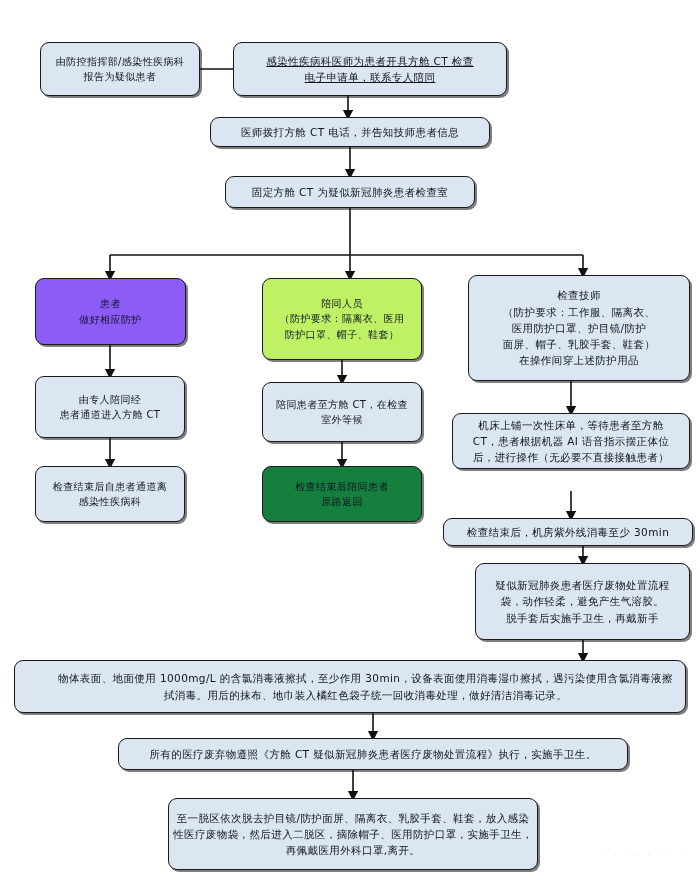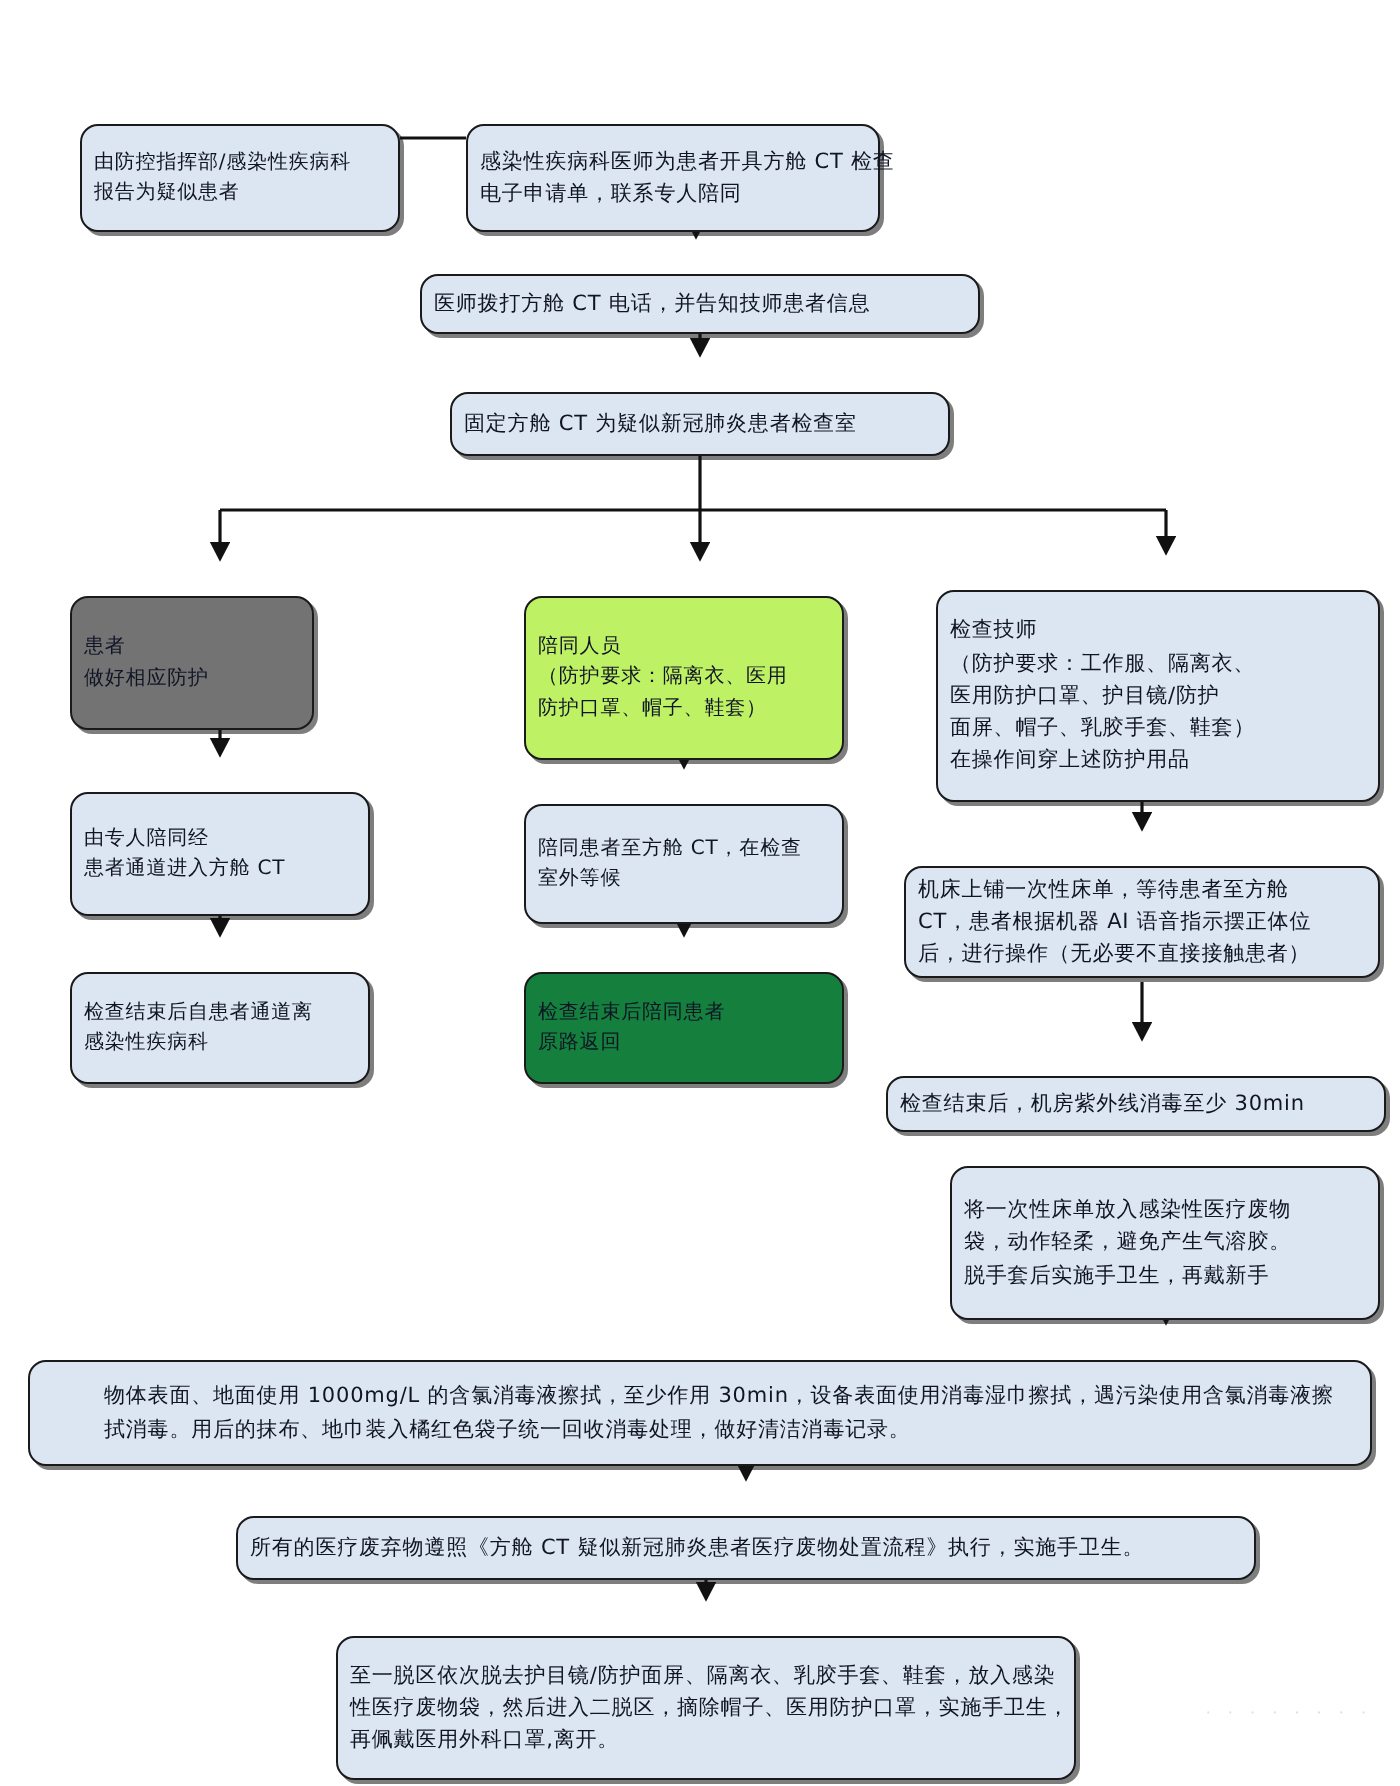--- a/index.html
+++ b/index.html
@@ -27,30 +27,29 @@
   }
   .node {
     position: absolute;
     box-sizing: border-box;
     background: #dce6f2;
     border: 1.2px solid #1a1a1a;
     border-radius: 9px;
     box-shadow: 2px 2px 0 rgba(20,20,20,0.55);
     display: flex;
     flex-direction: column;
-    align-items: flex-start;
+    align-items: center;
     justify-content: center;
     text-align: center;
     color: #101425;
     font-size: 10.5px;
     line-height: 1.55;
     letter-spacing: 0.4px;
     padding: 4px 6px;
     z-index: 2;
-    margin-top: 20px;
   }
   .node .ln {
     display: block;
     white-space: nowrap;
   }
   .node.small { font-size: 10px; }
   .node.wide  { font-size: 10.5px; }
   .watermark {
     position: absolute;
     right: 14px;
@@ -91,31 +90,31 @@
         <polyline points="583,640 583,660" fill="none" stroke="#111111" stroke-width="1.6" marker-end="url(#ah)"></polyline>
         <polyline points="373,713 373,738" fill="none" stroke="#111111" stroke-width="1.6" marker-end="url(#ah)"></polyline>
         <polyline points="353,770 353,798" fill="none" stroke="#111111" stroke-width="1.6" marker-end="url(#ah)"></polyline>
       </g>
   </svg>
   <div id="nodes">
       <div class="node small" style="left: 40px; top: 42px; width: 160px; height: 54px; background: rgb(220, 230, 242); border-color: rgb(26, 26, 26);">
         <span class="ln">由防控指挥部/感染性疾病科</span>
         <span class="ln">报告为疑似患者</span>
       </div>
-      <div class="node" style="left: 233px; top: 42px; width: 207px; height: 54px; background: rgb(220, 230, 242); border-color: rgb(26, 26, 26);">
+      <div class="node" style="left: 233px; top: 42px; width: 274px; height: 54px; background: rgb(220, 230, 242); border-color: rgb(26, 26, 26); text-decoration: underline;">
         <span class="ln">感染性疾病科医师为患者开具方舱 CT 检查</span>
         <span class="ln">电子申请单，联系专人陪同</span>
       </div>
       <div class="node" style="left: 210px; top: 117px; width: 280px; height: 30px; background: rgb(220, 230, 242); border-color: rgb(26, 26, 26);">
         <span class="ln">医师拨打方舱 CT 电话，并告知技师患者信息</span>
       </div>
       <div class="node" style="left: 225px; top: 176px; width: 250px; height: 32px; background: rgb(220, 230, 242); border-color: rgb(26, 26, 26);">
         <span class="ln">固定方舱 CT 为疑似新冠肺炎患者检查室</span>
       </div>
-      <div class="node small" style="left: 35px; top: 278px; width: 122px; height: 67px; background: #737373; border-color: rgb(26, 26, 26);">
+      <div class="node small" style="left: 35px; top: 278px; width: 151px; height: 67px; background: #8b5cf6; border-color: rgb(26, 26, 26);">
         <span class="ln">患者</span>
         <span class="ln">做好相应防护</span>
       </div>
       <div class="node small" style="left: 35px; top: 376px; width: 150px; height: 62px; background: rgb(220, 230, 242); border-color: rgb(26, 26, 26);">
         <span class="ln">由专人陪同经</span>
         <span class="ln">患者通道进入方舱 CT</span>
       </div>
       <div class="node small" style="left: 35px; top: 466px; width: 150px; height: 56px; background: rgb(220, 230, 242); border-color: rgb(26, 26, 26);">
         <span class="ln">检查结束后自患者通道离</span>
         <span class="ln">感染性疾病科</span>
@@ -142,21 +141,21 @@
       </div>
       <div class="node" style="left: 452px; top: 413px; width: 238px; height: 56px; background: rgb(220, 230, 242); border-color: rgb(26, 26, 26);">
         <span class="ln">机床上铺一次性床单，等待患者至方舱</span>
         <span class="ln">CT，患者根据机器 AI 语音指示摆正体位</span>
         <span class="ln">后，进行操作（无必要不直接接触患者）</span>
       </div>
       <div class="node" style="left: 443px; top: 518px; width: 250px; height: 28px; background: rgb(220, 230, 242); border-color: rgb(26, 26, 26);">
         <span class="ln">检查结束后，机房紫外线消毒至少 30min</span>
       </div>
       <div class="node" style="left: 475px; top: 563px; width: 215px; height: 77px; background: rgb(220, 230, 242); border-color: rgb(26, 26, 26);">
-        <span class="ln">将一次性床单放入感染性医疗废物</span>
+        <span class="ln">疑似新冠肺炎患者医疗废物处置流程</span>
         <span class="ln">袋，动作轻柔，避免产生气溶胶。</span>
         <span class="ln">脱手套后实施手卫生，再戴新手</span>
       </div>
       <div class="node wide" style="left: 14px; top: 660px; width: 672px; height: 53px; background: rgb(220, 230, 242); border-color: rgb(26, 26, 26); padding-left: 37px;">
         <span class="ln">物体表面、地面使用 1000mg/L 的含氯消毒液擦拭，至少作用 30min，设备表面使用消毒湿巾擦拭，遇污染使用含氯消毒液擦</span>
         <span class="ln">拭消毒。用后的抹布、地巾装入橘红色袋子统一回收消毒处理，做好清洁消毒记录。</span>
       </div>
       <div class="node wide" style="left: 118px; top: 738px; width: 510px; height: 32px; background: rgb(220, 230, 242); border-color: rgb(26, 26, 26);">
         <span class="ln">所有的医疗废弃物遵照《方舱 CT 疑似新冠肺炎患者医疗废物处置流程》执行，实施手卫生。</span>
       </div>

